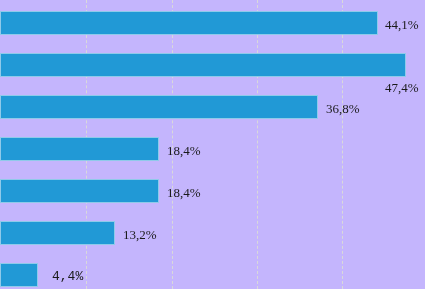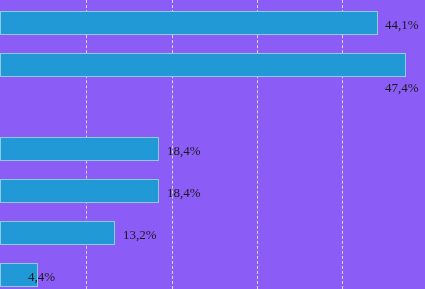--- a/index.html
+++ b/index.html
@@ -7,21 +7,21 @@
     padding: 0;
     background: #ffffff;
   }
   body {
     font-family: "Liberation Serif", serif;
   }
   #chart-root {
     position: relative;
     width: 425px;
     height: 289px;
-    background: #8b5cf6;
+    background: #c4b5fd;
     overflow: hidden;
   }
   .plot-area {
     position: absolute;
     left: 0;
     top: 0;
     width: 425px;
     height: 289px;
   }
   .gridline {
@@ -83,32 +83,36 @@
       </div>
     <div class="bars-layer">
         <div class="bar-row" style="top: 11px;">
           <div class="bar" style="width: 378px; background: rgb(33, 153, 214); border-color: rgb(143, 202, 234);"></div>
           <span class="bar-label inline" style="left: 385px; color: rgb(26, 26, 26);">44,1%</span>
         </div>
         <div class="bar-row" style="top: 53px; padding-left: 18px;">
           <div class="bar" style="width: 406px; background: rgb(33, 153, 214); border-color: rgb(143, 202, 234);"></div>
           <span class="bar-label below" style="left: 385px; color: rgb(26, 26, 26);">47,4%</span>
         </div>
+        <div class="bar-row" style="top: 95px;">
+          <div class="bar" style="width: 318px; background: rgb(33, 153, 214); border-color: rgb(143, 202, 234);"></div>
+          <span class="bar-label inline" style="left: 326px; color: rgb(26, 26, 26);">36,8%</span>
+        </div>
         <div class="bar-row" style="top: 137px;">
           <div class="bar" style="width: 159px; background: rgb(33, 153, 214); border-color: rgb(143, 202, 234);"></div>
           <span class="bar-label inline" style="left: 167px; color: rgb(26, 26, 26);">18,4%</span>
         </div>
         <div class="bar-row" style="top: 179px;">
           <div class="bar" style="width: 159px; background: rgb(33, 153, 214); border-color: rgb(143, 202, 234);"></div>
           <span class="bar-label inline" style="left: 167px; color: rgb(26, 26, 26);">18,4%</span>
         </div>
         <div class="bar-row" style="top: 221px; padding-left: 32px;">
           <div class="bar" style="width: 115px; background: rgb(33, 153, 214); border-color: rgb(143, 202, 234);"></div>
           <span class="bar-label inline" style="left: 123px; color: rgb(26, 26, 26);">13,2%</span>
         </div>
         <div class="bar-row" style="top: 263px;">
           <div class="bar" style="width: 38px; background: rgb(33, 153, 214); border-color: rgb(143, 202, 234);"></div>
-          <span class="bar-label inline" style="left: 28px; color: rgb(26, 26, 26);">4,4%</span>
+          <span class="bar-label inline" style="left: 52px; color: rgb(26, 26, 26); font-family: Liberation Mono, monospace;">4,4%</span>
         </div>
       </div>
   </div>
 
 </div>
 
 </body></html>

